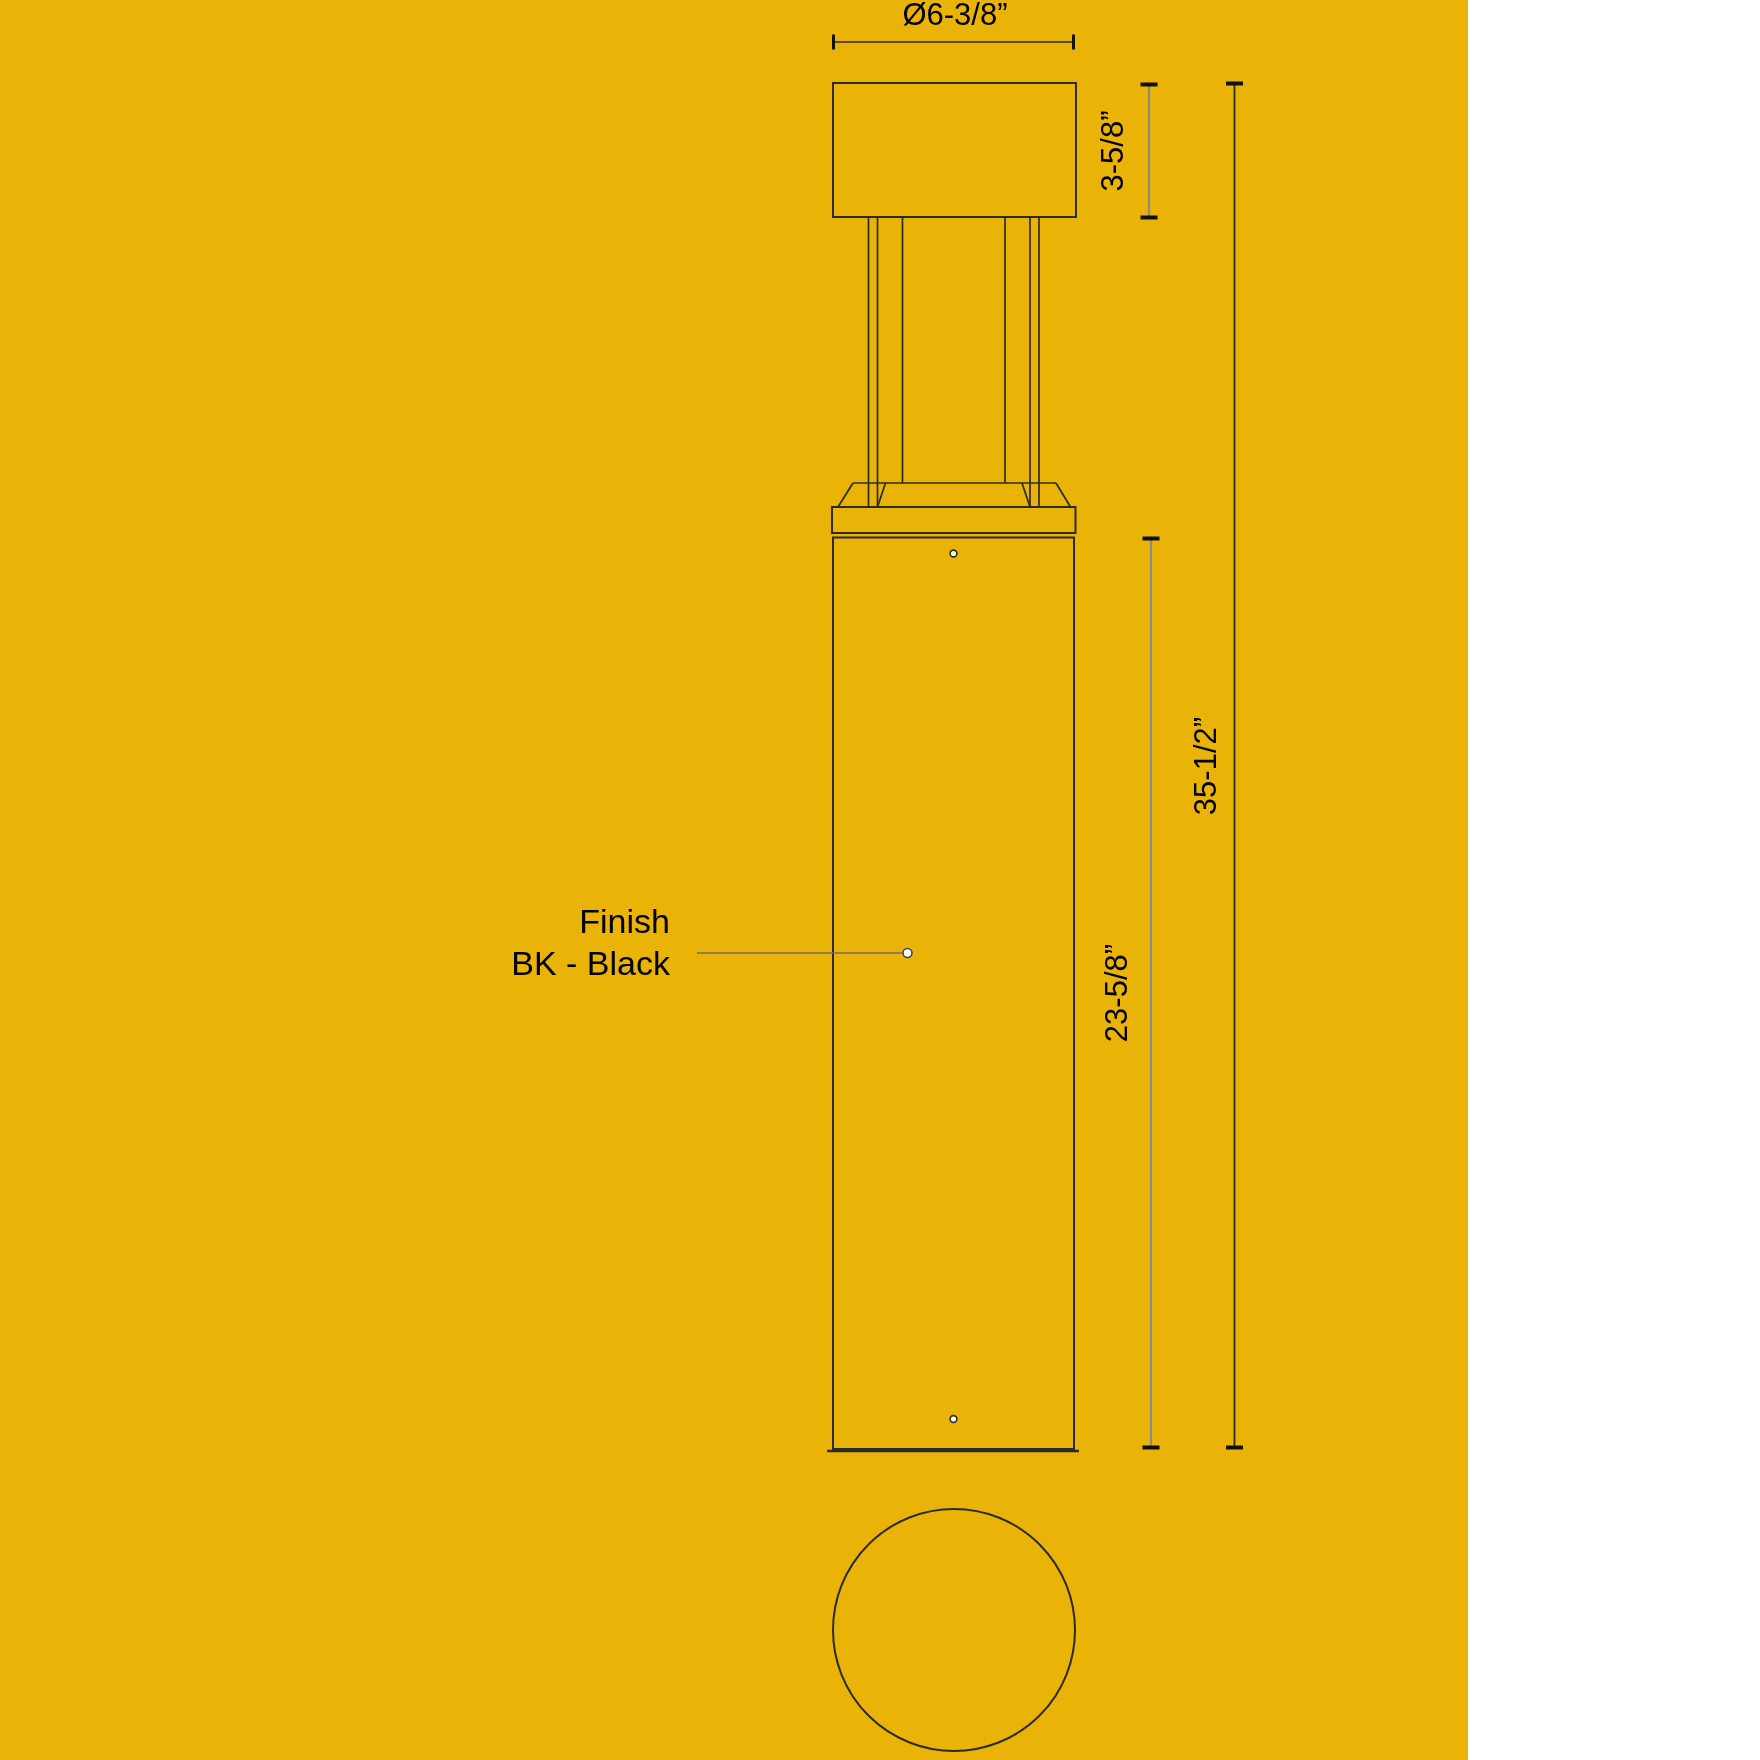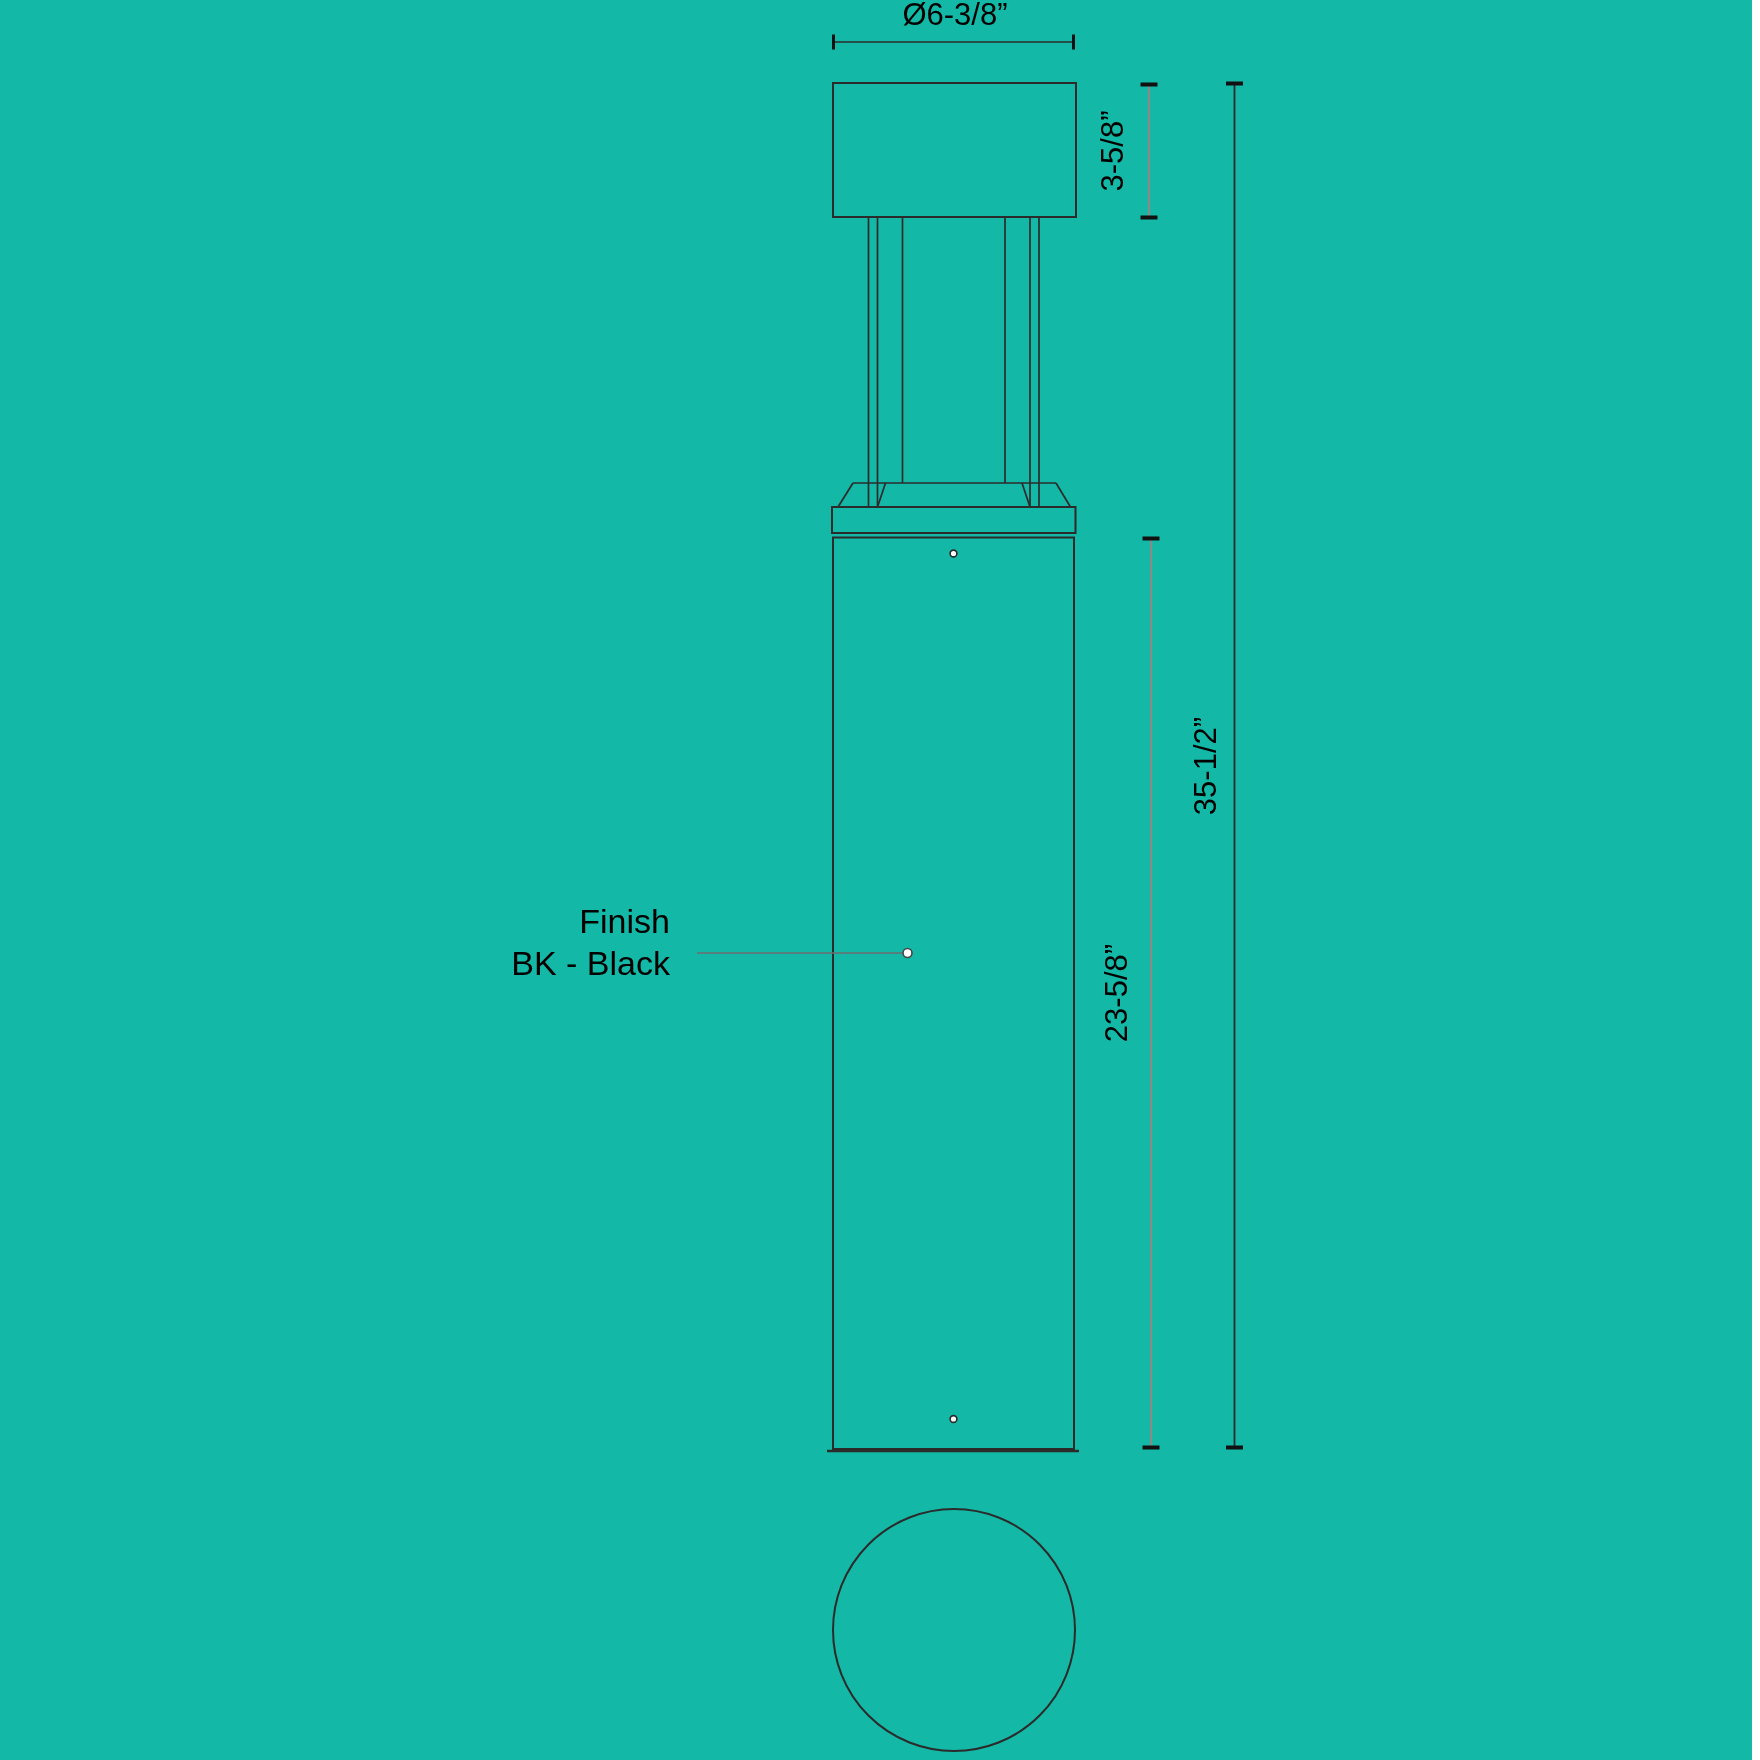--- a/index.html
+++ b/index.html
@@ -2,23 +2,23 @@
 <html><head>
 <meta charset="utf-8">
 <style>
   html, body {
     margin: 0;
     padding: 0;
     background: #ffffff;
   }
   .page {
     position: relative;
-    width: 1752px;
+    width: 1468px;
     height: 1760px;
-    background: #14b8a6;
+    background: #eab308;
     overflow: hidden;
   }
   svg {
     display: block;
     width: 1760px;
     height: 1760px;
   }
   svg text {
     font-family: "Liberation Sans", sans-serif;
   }

